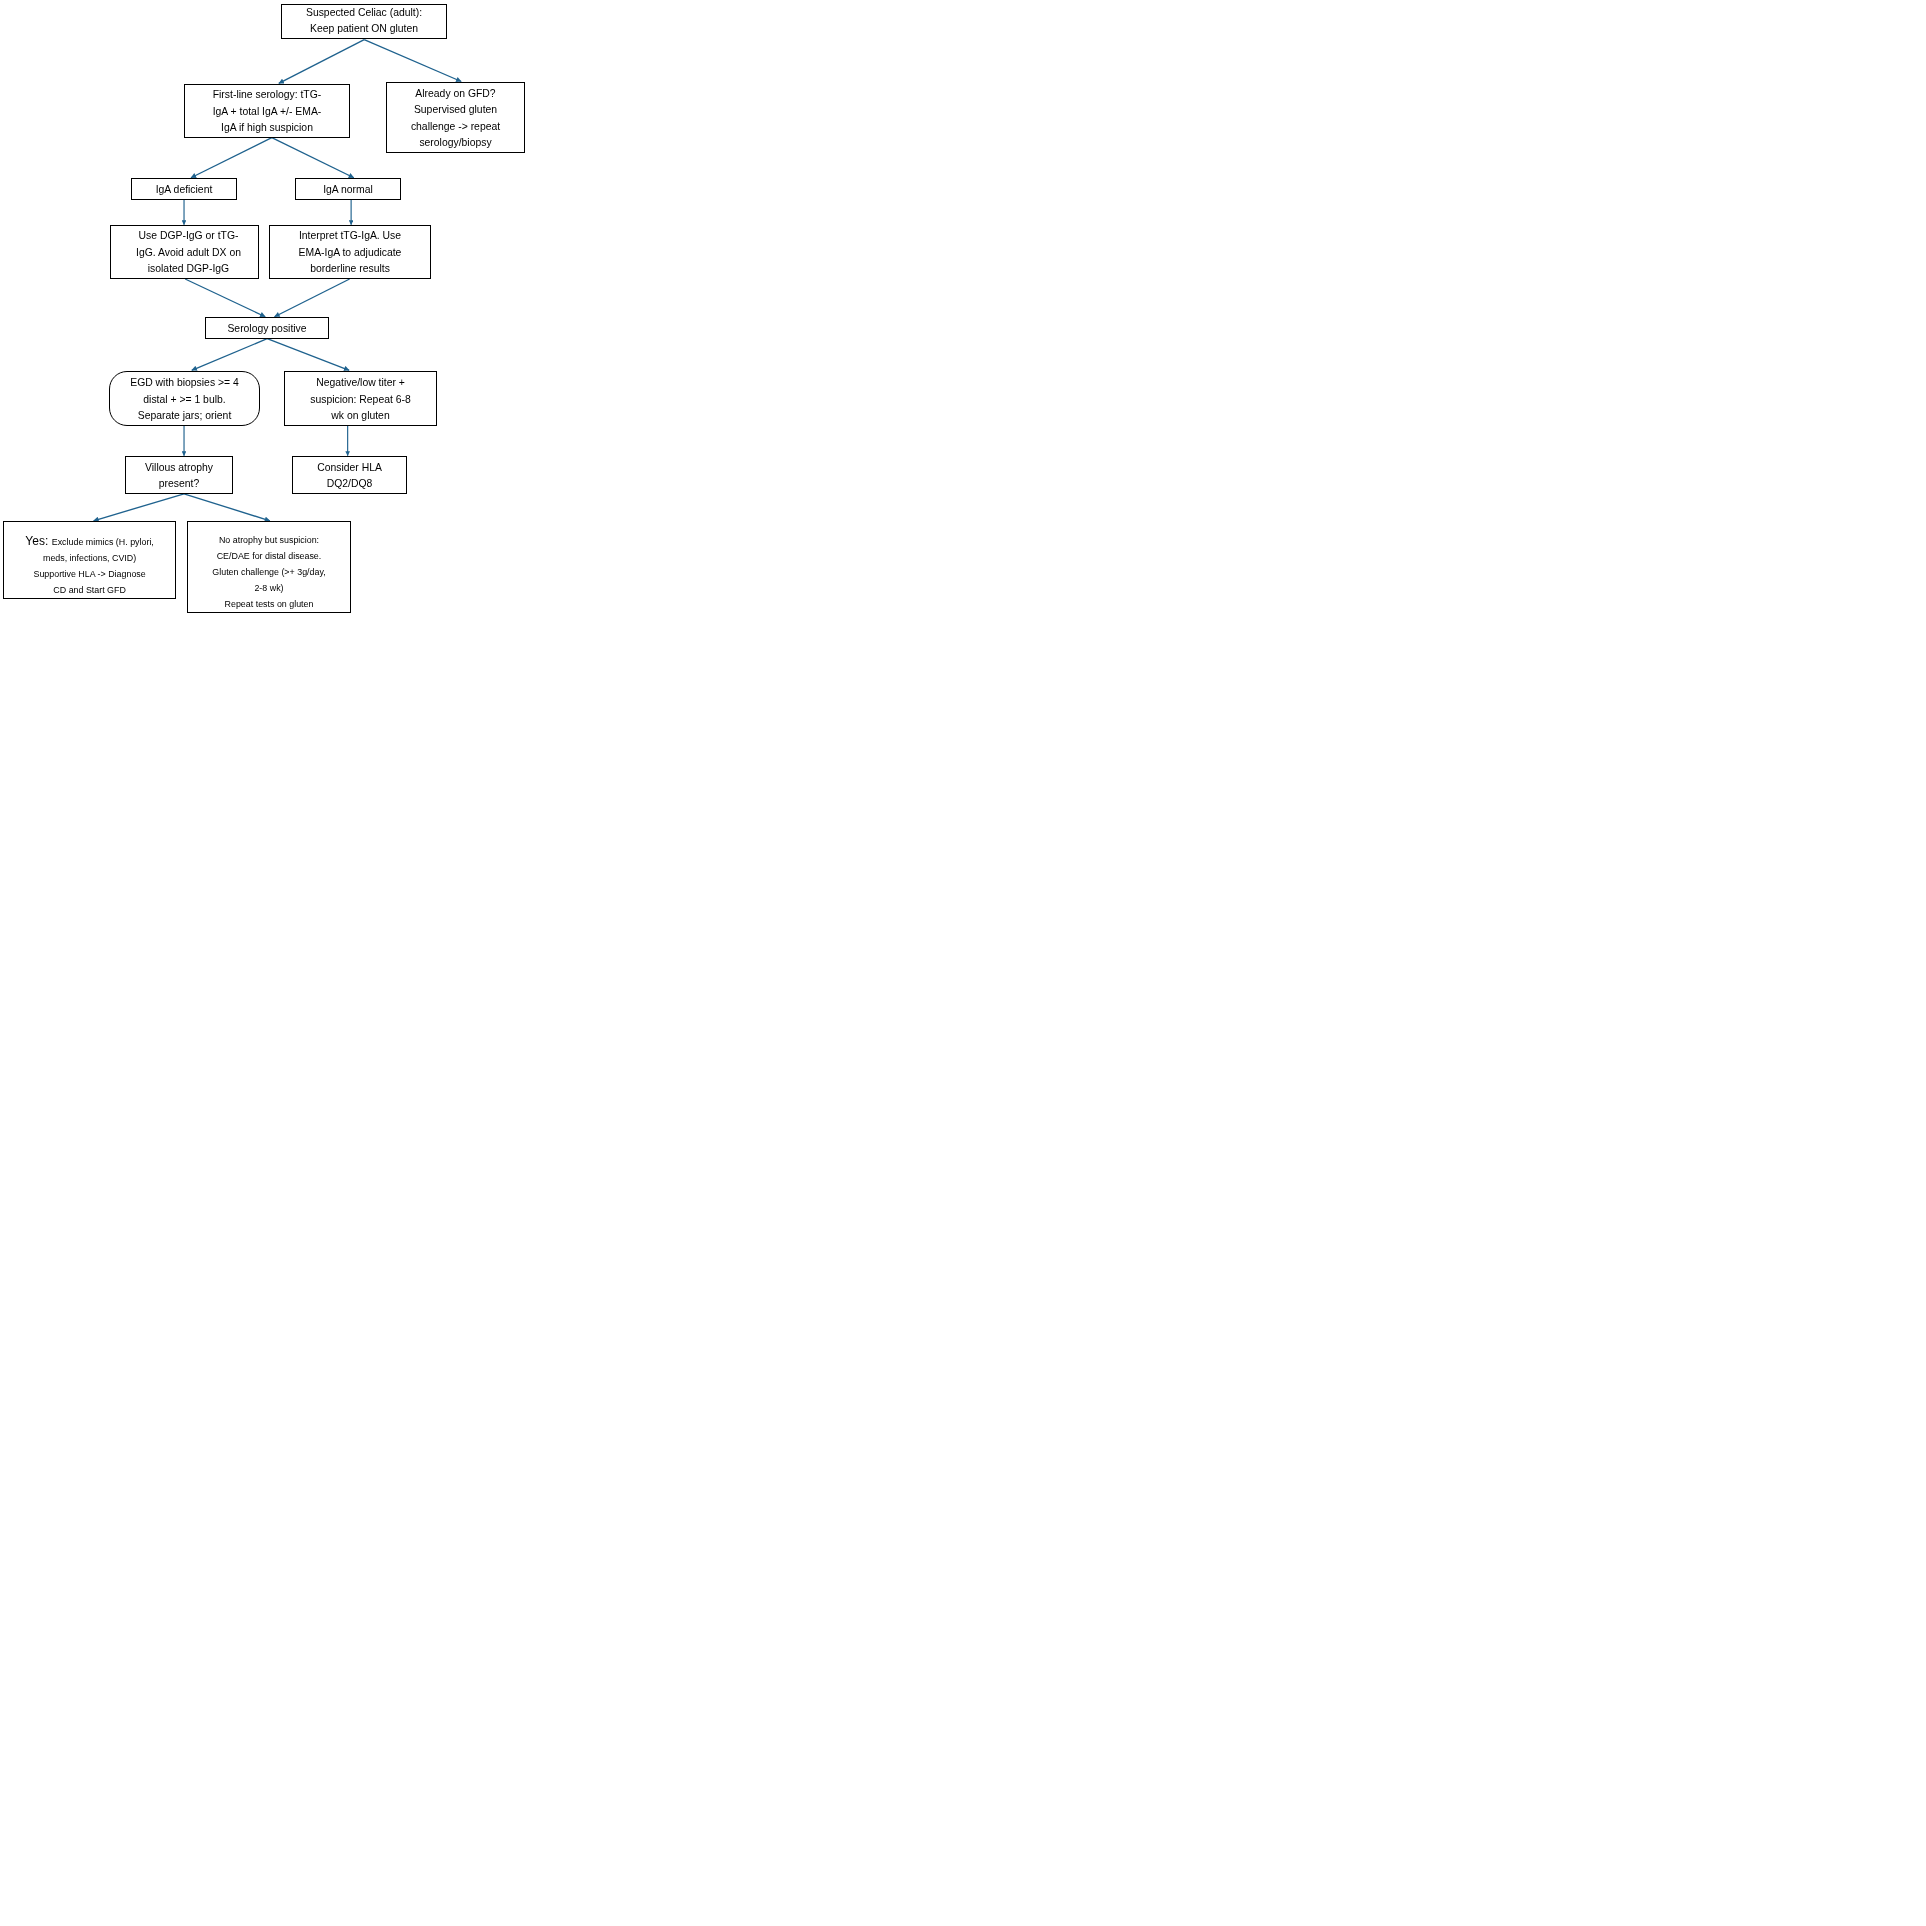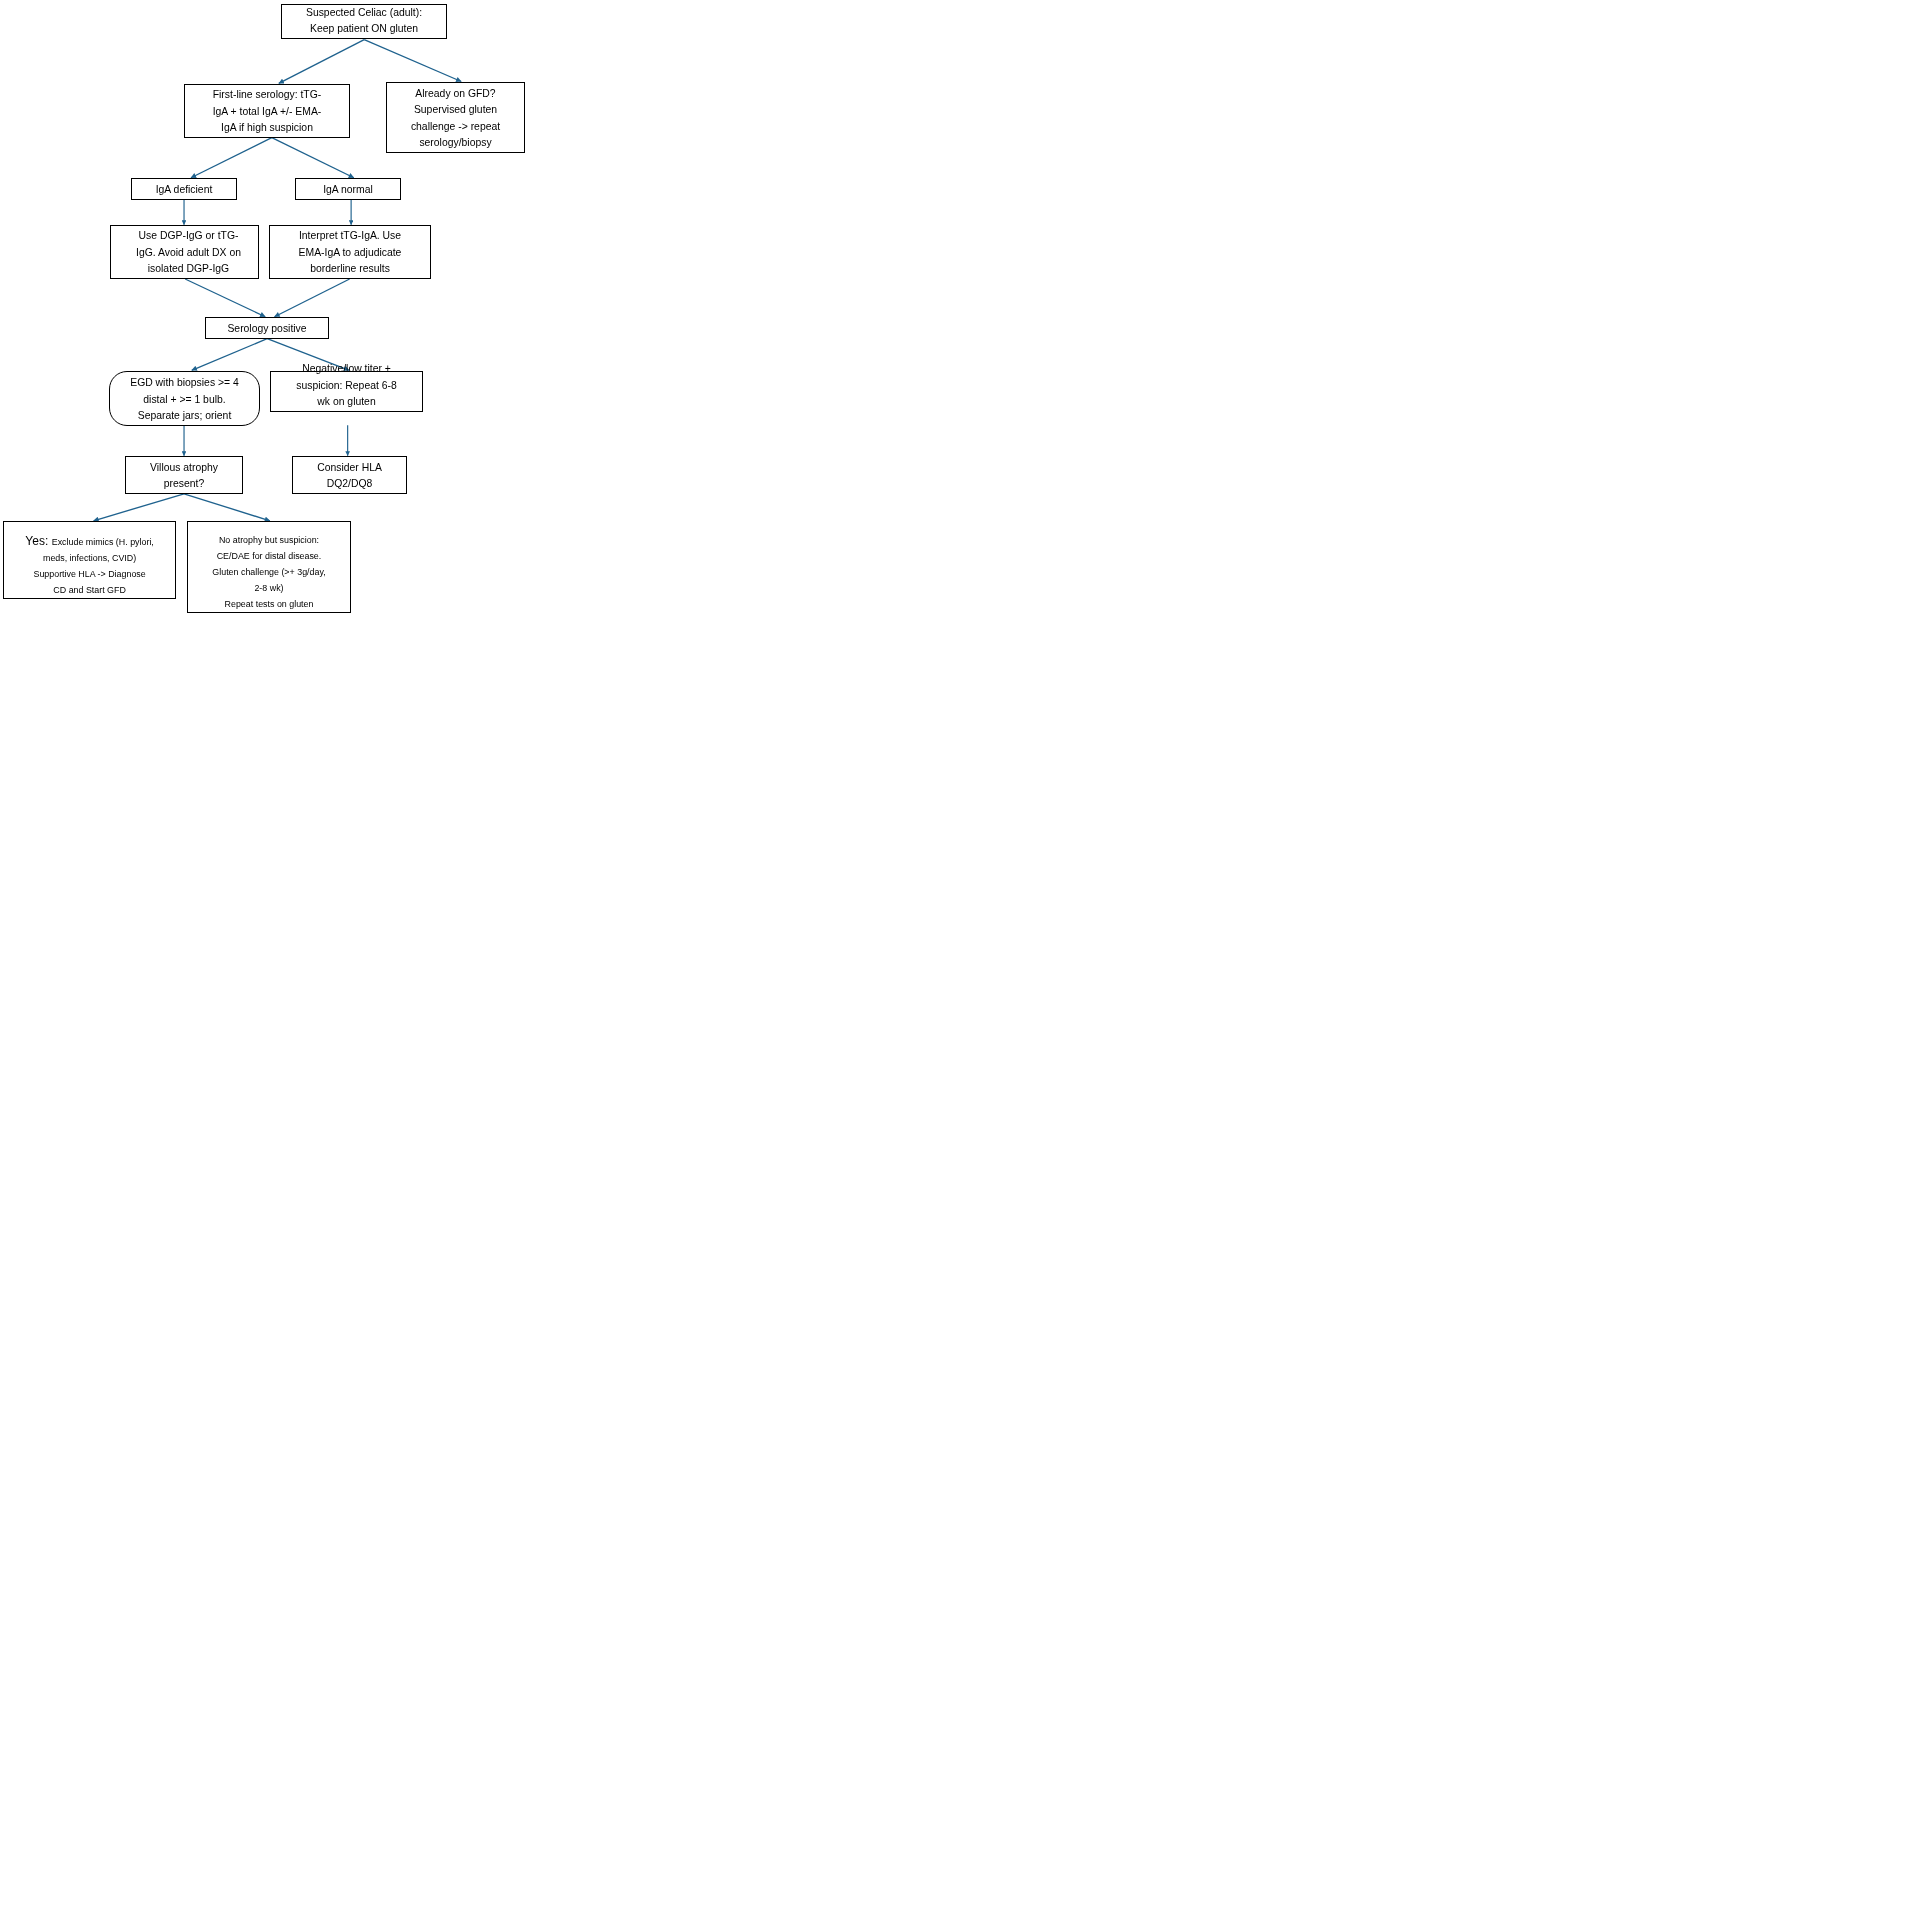--- a/index.html
+++ b/index.html
@@ -108,27 +108,27 @@
   <div class="node" style="left:205px; top:317px; width:124px; height:21.6px;">
     <div class="line">Serology positive</div>
   </div>
 
   <div class="node" style="left:109px; top:371px; width:151px; height:55px;border-radius:18px;">
     <div class="line">EGD with biopsies &gt;= 4</div>
     <div class="line">distal + &gt;= 1 bulb.</div>
     <div class="line">Separate jars; orient</div>
   </div>
 
-  <div class="node" style="left:270px; top:371px; width:153px; height:41px;">
+  <div class="node" style="left:284px; top:371px; width:153px; height:55px;">
     <div class="line">Negative/low titer +</div>
     <div class="line">suspicion: Repeat 6-8</div>
     <div class="line">wk on gluten</div>
   </div>
 
-  <div class="node" style="left:125px; top:456px; width:118px; height:38px;">
+  <div class="node" style="left:125px; top:456px; width:108px; height:38px;">
     <div class="line">Villous atrophy</div>
     <div class="line">present?</div>
   </div>
 
   <div class="node" style="left:292px; top:456px; width:115px; height:38px;">
     <div class="line">Consider HLA</div>
     <div class="line">DQ2/DQ8</div>
   </div>
 
   <div class="node small-lines" style="left:3.1px; top:521px; width:173px; height:78px;">

